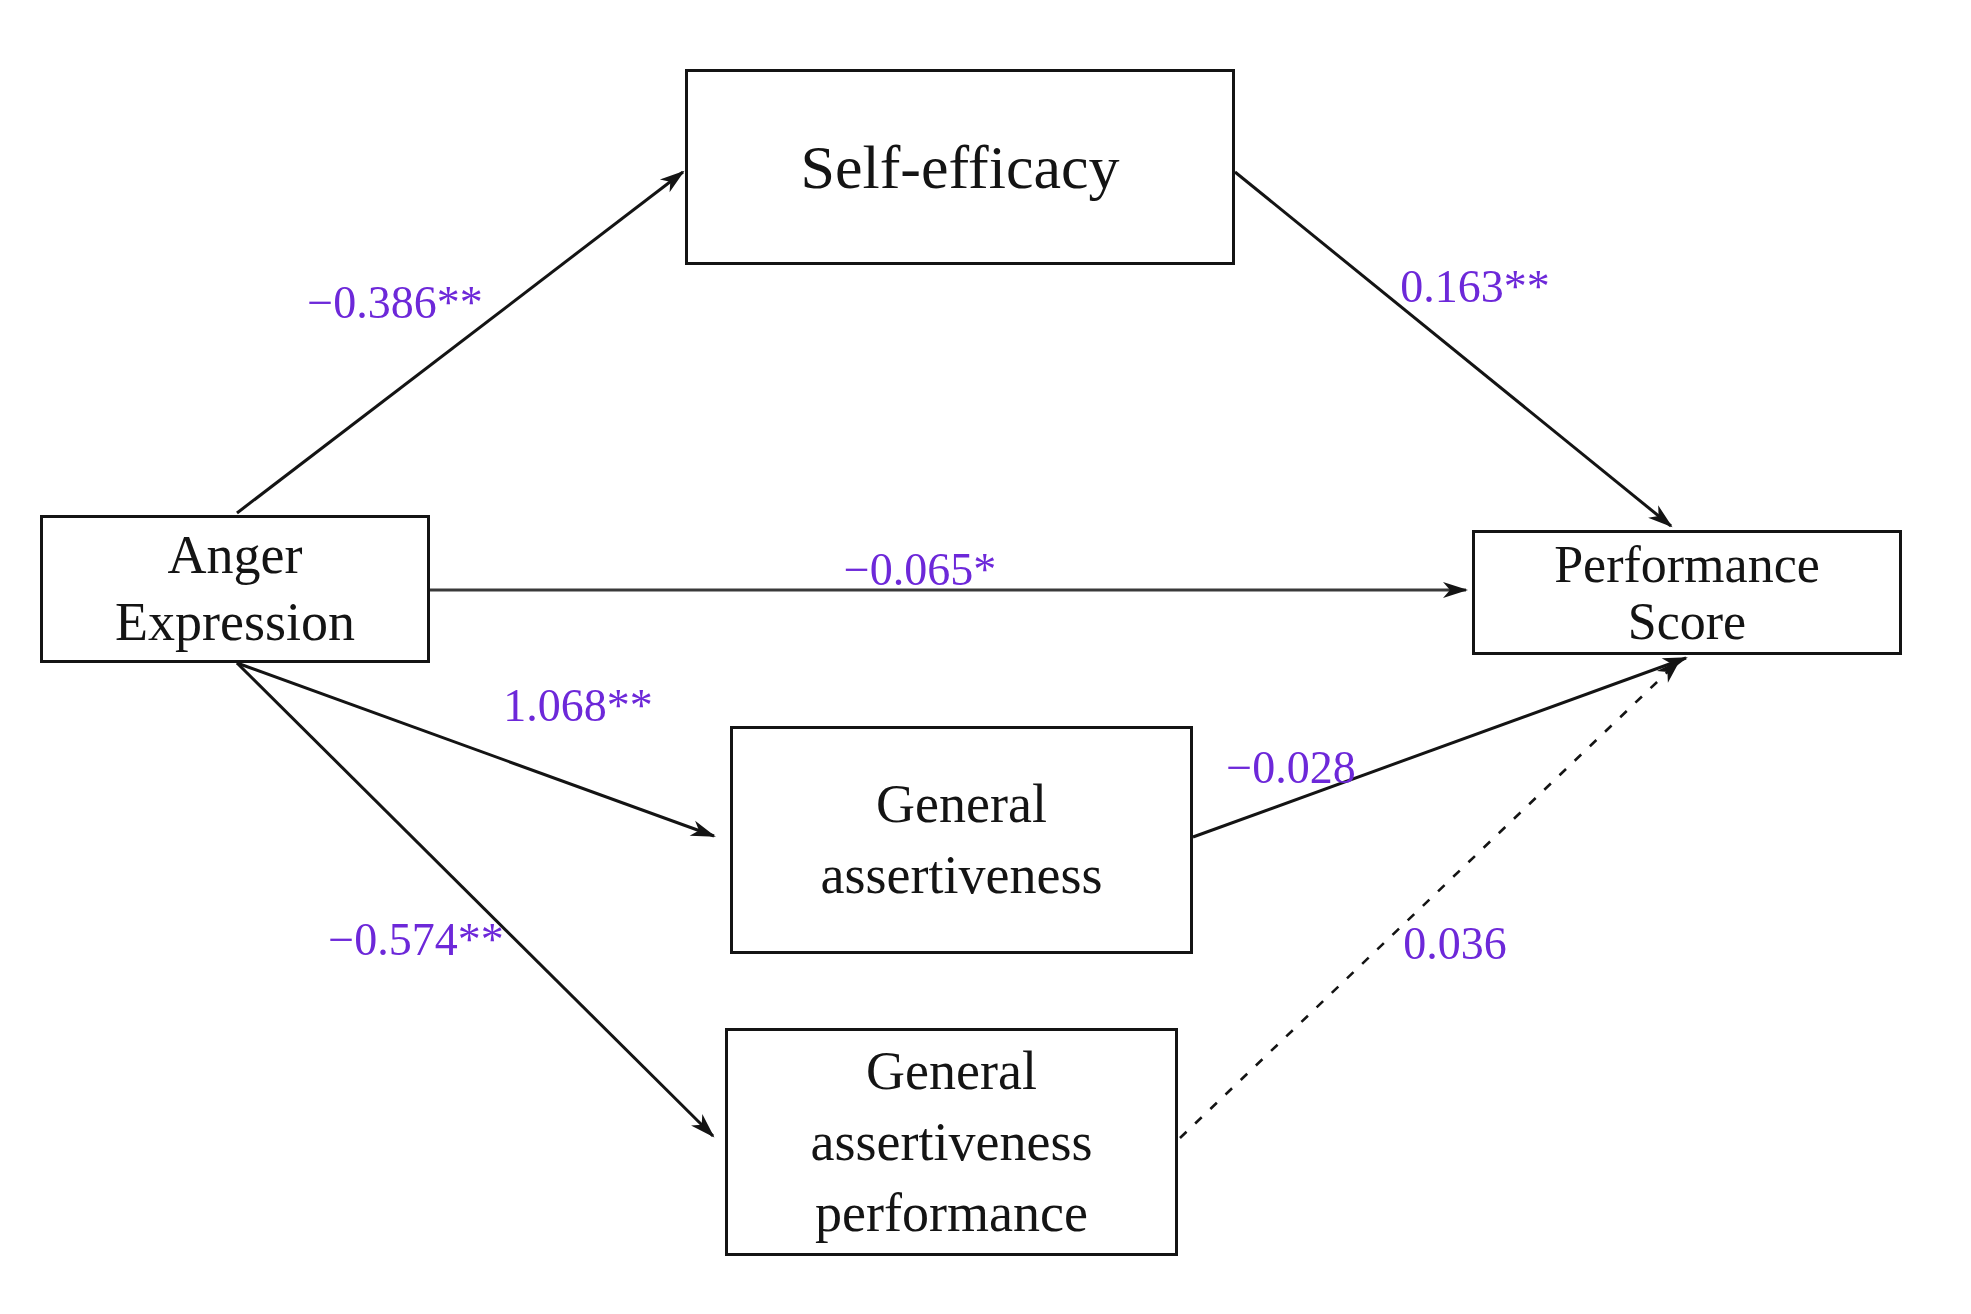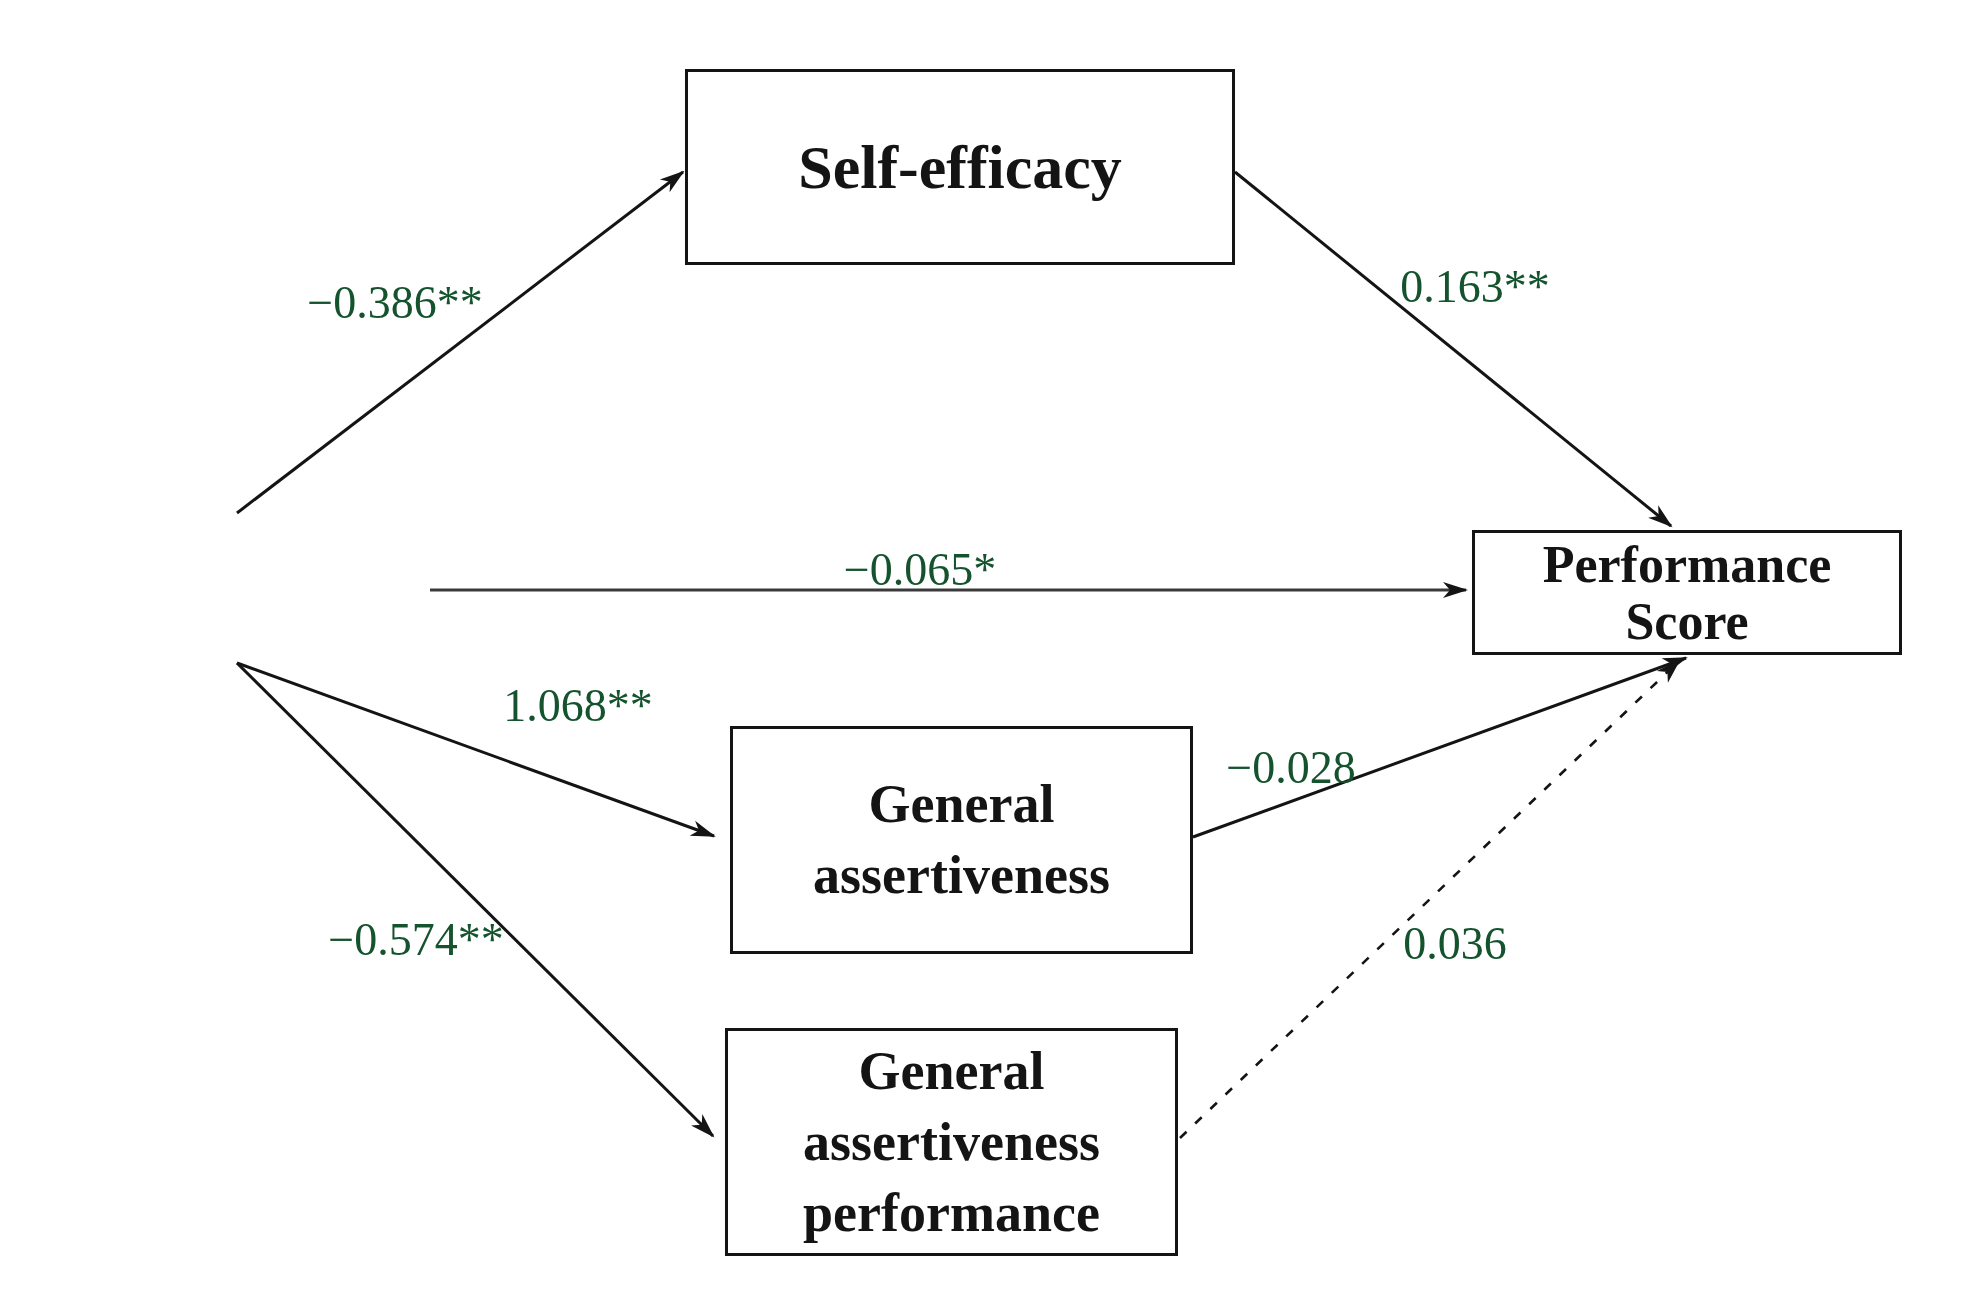--- a/index.html
+++ b/index.html
@@ -26,34 +26,33 @@
   .node {
     position: absolute;
     box-sizing: border-box;
     border: 3px solid #141414;
     background: #ffffff;
     display: flex;
     flex-direction: column;
     align-items: center;
     justify-content: center;
     text-align: center;
-    font-weight: bold;
   }
   .node .line { white-space: nowrap; }
   .node-anger       { left: 40px;  top: 515px;  width: 390px; height: 148px; font-size: 54px; line-height: 67px; }
   .node-self        { left: 685px; top: 69px;   width: 550px; height: 196px; font-size: 62px; line-height: 70px; }
   .node-perf        { left: 1472px;top: 530px;  width: 430px; height: 125px; font-size: 52px; line-height: 57px; }
   .node-distress    { left: 730px; top: 726px;  width: 463px; height: 228px; font-size: 54px; line-height: 71px; }
   .node-assert-perf { left: 725px; top: 1028px; width: 453px; height: 228px; font-size: 54px; line-height: 71px; }
   .coef {
     position: absolute;
     transform: translate(-50%, -50%);
     font-size: 46px;
     white-space: nowrap;
-    color: #14532d;
+    color: #6d28d9;
     background: transparent;
   }
   .coef-1 { left: 395px;  top: 302px; }
   .coef-2 { left: 1475px; top: 286px; text-align: right; }
   .coef-3 { left: 920px;  top: 545px; margin-top: 24px; }
   .coef-4 { left: 578px;  top: 705px; }
   .coef-5 { left: 1291px; top: 767px; }
   .coef-6 { left: 416px;  top: 939px; }
   .coef-7 { left: 1455px; top: 943px; }
 </style>
@@ -70,20 +69,24 @@
     </defs>
     <line x1="237" y1="513" x2="683" y2="172" stroke="#141414" stroke-width="3" marker-end="url(#arrow)"></line>
     <line x1="1235" y1="172" x2="1671" y2="526" stroke="#141414" stroke-width="3" marker-end="url(#arrow)"></line>
     <line x1="430" y1="590" x2="1466" y2="590" stroke="#3a3a3a" stroke-width="3" marker-end="url(#arrow)"></line>
     <line x1="237" y1="663" x2="714" y2="836" stroke="#141414" stroke-width="3" marker-end="url(#arrow)"></line>
     <line x1="1193" y1="837" x2="1686" y2="658" stroke="#141414" stroke-width="3" marker-end="url(#arrow)"></line>
     <line x1="237" y1="663" x2="713" y2="1136" stroke="#141414" stroke-width="3" marker-end="url(#arrow)"></line>
     <line x1="1180" y1="1138" x2="1679" y2="661" stroke="#141414" stroke-width="2.6" stroke-dasharray="9 12" marker-end="url(#arrow)"></line>
   </svg>
 
+  <div class="node node-anger">
+    <div class="line">Anger</div>
+    <div class="line">Expression</div>
+  </div>
 
   <div class="node node-self">
     <div class="line">Self-efficacy</div>
   </div>
 
   <div class="node node-perf">
     <div class="line">Performance</div>
     <div class="line">Score</div>
   </div>
 

